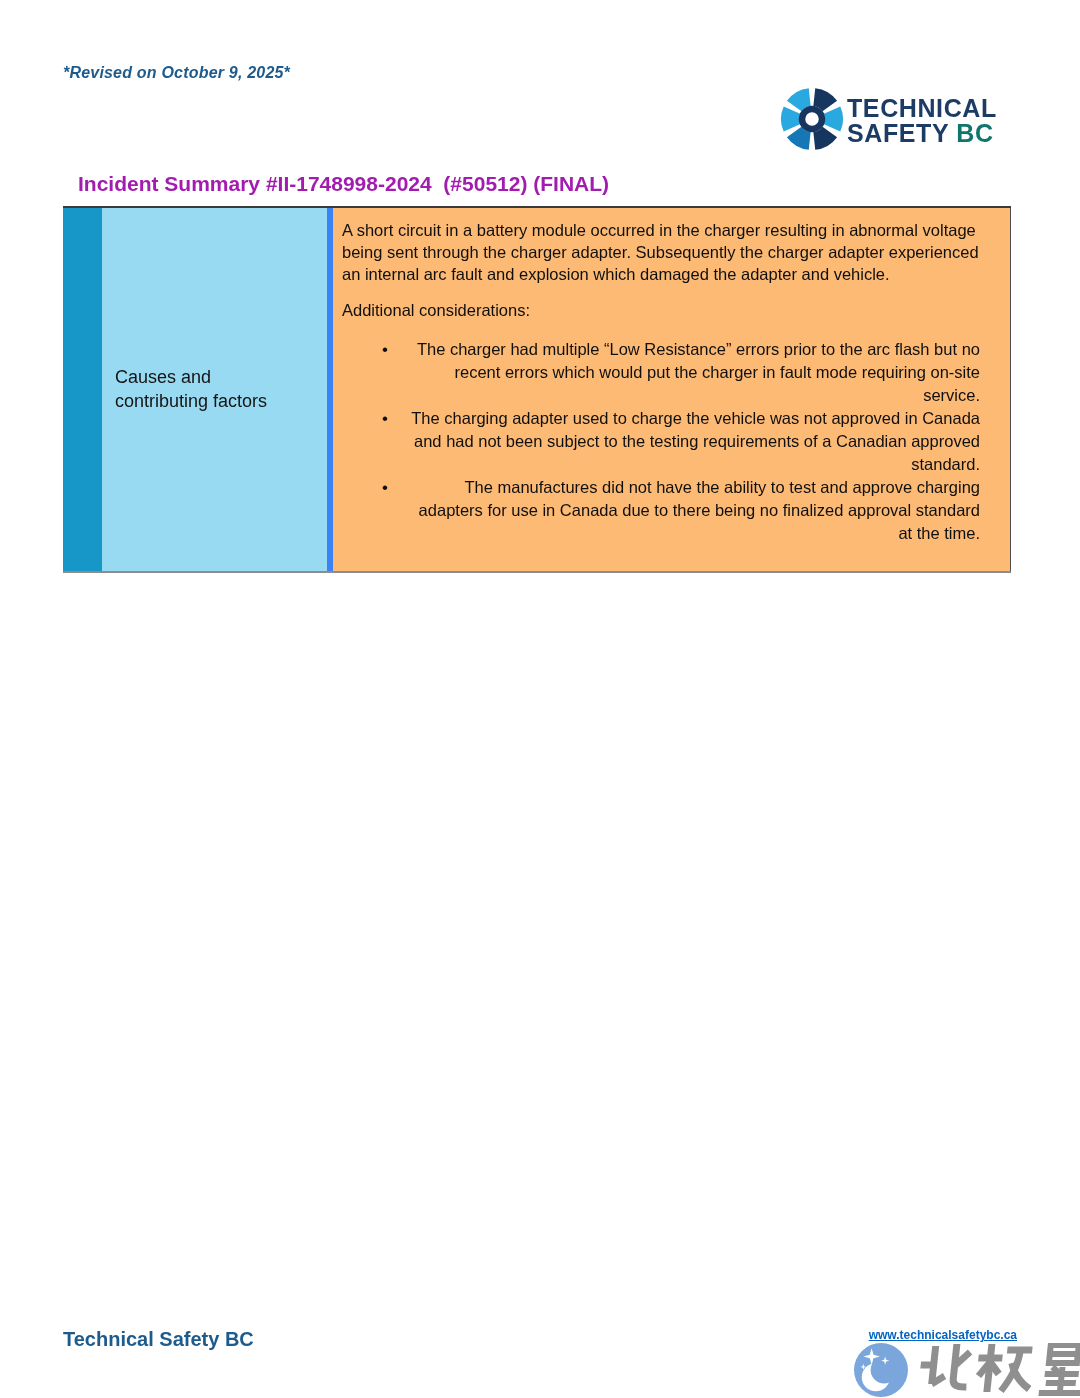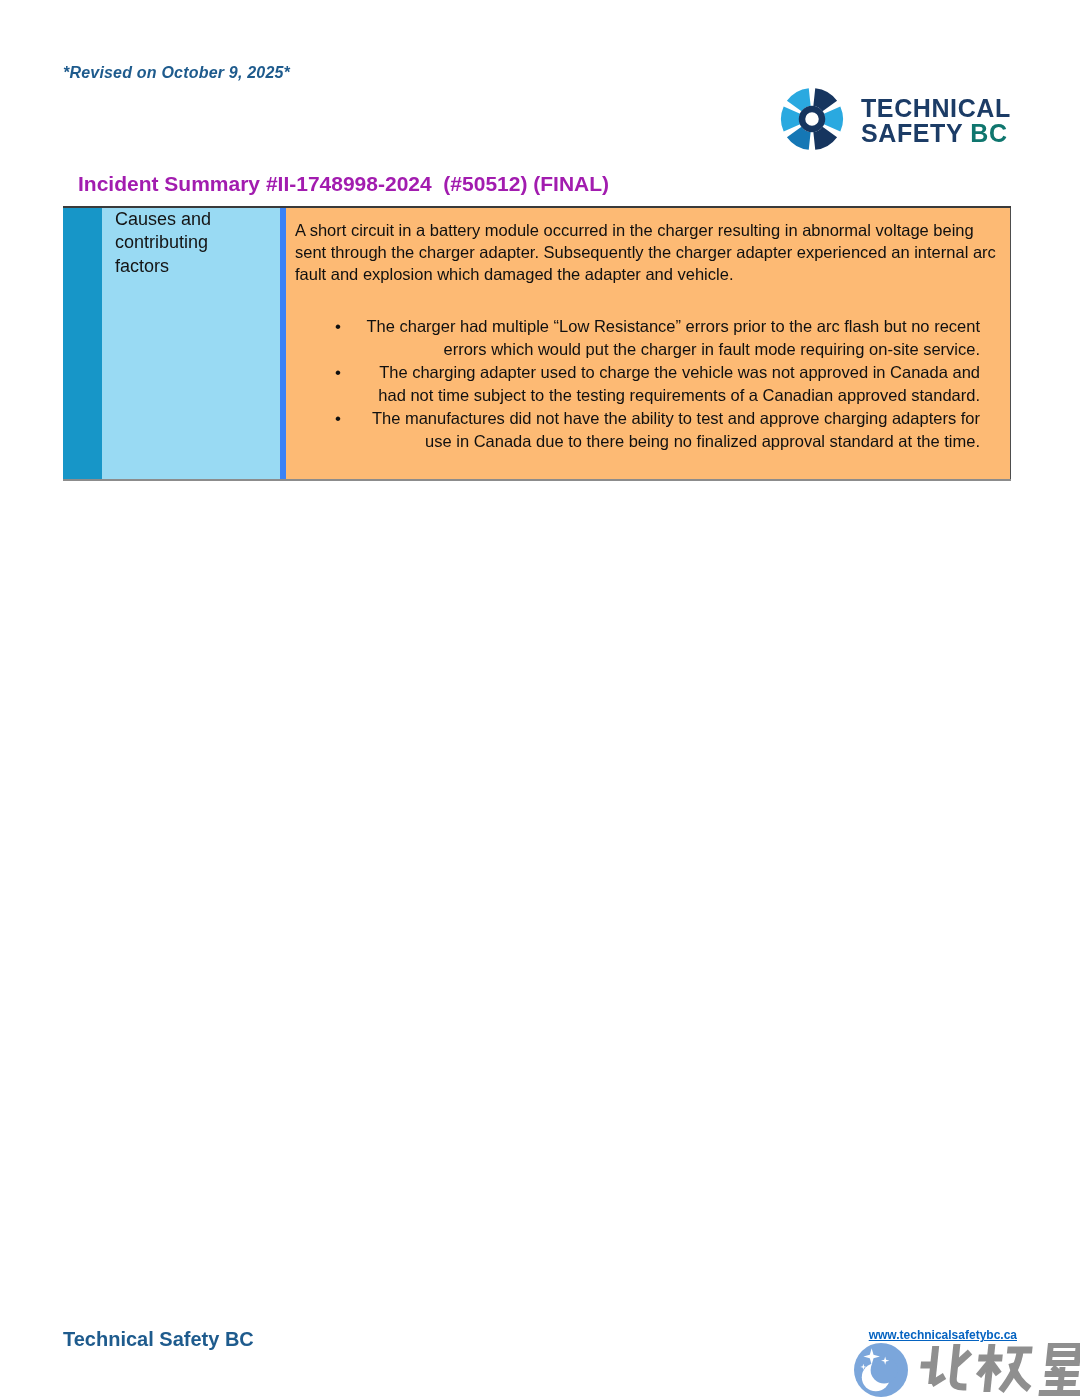--- a/index.html
+++ b/index.html
@@ -12,21 +12,21 @@
   }
 
   .revision-note {
     position:absolute; left:63px; top:64px;
     font-style:italic; font-weight:bold; font-size:16px;
     color:#1e5b8d; letter-spacing:0.2px;
   }
 
   .brand-logo {
     position:absolute; left:777px; top:84px;
-    display:flex; align-items:center; gap:14px;justify-content:flex-end;
+    display:flex; align-items:center; gap:0;justify-content:flex-end;
   }
   .brand-wordmark {
     font-weight:bold; font-size:25px; line-height:25px;
     letter-spacing:0.6px; color:#1c3c66;
   }
   .brand-wordmark .bc { color:#0f766e; }
 
   .page-title {
     position:absolute; left:78px; top:172px;
     font-size:21px; font-weight:bold; color:#a21caf;
@@ -34,22 +34,22 @@
   }
 
   .incident-table {
     position:absolute; left:63px; top:206px; width:948px;
     display:flex; align-items:stretch;
     border-top:2px solid #3a3a3a;
     border-bottom:2px solid #8c8c8c;
   }
   .col-accent { width:39px; background:#1796c8; }
   .col-label {
-    width:178px; background:#99daf3;
-    display:flex; align-items:flex-start;
+    width:225px; background:#99daf3;
+    display:flex; align-items:center;
     padding:0 22px 0 13px;
     font-size:18px; line-height:1.3; color:#141414;
   }
   .col-content {
     flex:1; background:#fdba74;
     border-left:6px solid #3b82f6; border-right:1px solid #4d4d4d;
     padding:11px 14px 10px 9px;
     font-size:16.5px; color:#101010;
   }
   .col-content .paragraph { line-height:22px; }
@@ -112,23 +112,24 @@
 <h1 class="page-title">Incident Summary #II-1748998-2024  (#50512) (FINAL)</h1>
 
 <div class="incident-table">
   <div class="col-accent"></div>
   <div class="col-label">
     <span>Causes and contributing factors</span>
   </div>
   <div class="col-content">
     <div class="paragraph">A short circuit in a battery module occurred in the charger resulting in abnormal voltage being sent through the charger adapter. Subsequently the charger adapter experienced an internal arc fault and explosion which damaged the adapter and vehicle.</div>
     <div class="spacer"></div>
+    <div class="list-intro">Additional considerations:</div>
     <ul class="bullet-list">
       <li>The charger had multiple “Low Resistance” errors prior to the arc flash but no recent errors which would put the charger in fault mode requiring on-site service.</li>
-      <li>The charging adapter used to charge the vehicle was not approved in Canada and had not time subject to the testing requirements of a Canadian approved standard.</li>
+      <li>The charging adapter used to charge the vehicle was not approved in Canada and had not been subject to the testing requirements of a Canadian approved standard.</li>
       <li>The manufactures did not have the ability to test and approve charging adapters for use in Canada due to there being no finalized approval standard at the time.</li>
     </ul>
   </div>
 </div>
 
 <div class="footer-brand">Technical Safety BC</div>
 <a class="footer-link">www.technicalsafetybc.ca</a>
 
 <div class="watermark" aria-label="北极星">
   <span>

